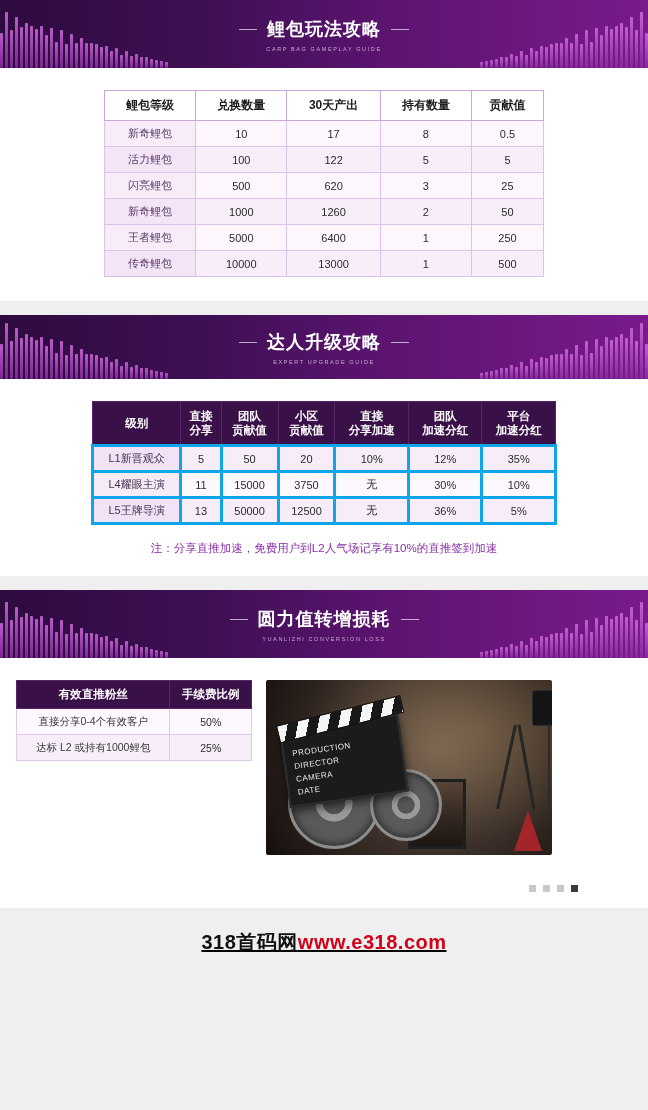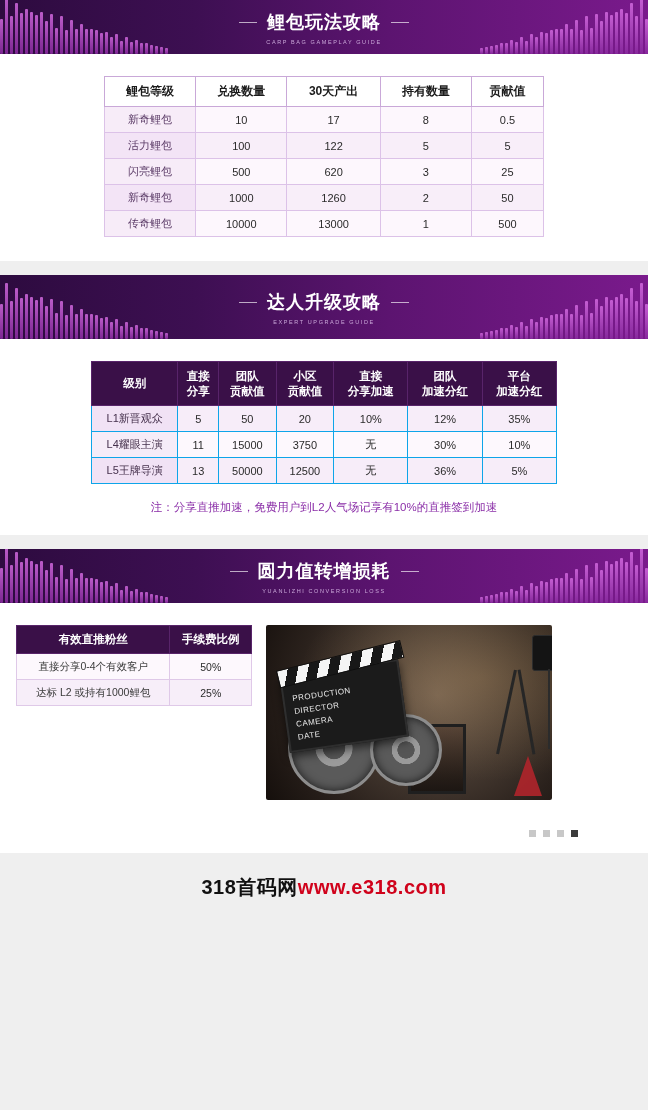--- a/index.html
+++ b/index.html
@@ -15,21 +15,21 @@
     background: #efefef;
     overflow: hidden;
   }
   .section {
     background: #ffffff;
     margin-bottom: 14px;
   }
   
   .banner {
     position: relative;
-    height: 54px;
+    height: 68px;
     background: linear-gradient(90deg, #2d0b3f 0%, #3d0f52 30%, #5c1470 60%, #7a1a8c 100%);
     overflow: hidden;
   }
   .banner.tall { height: 64px; }
   .bars {
     position: absolute;
     top: 0; bottom: 0;
     display: flex;
     align-items: flex-end;
     gap: 2px;
@@ -110,21 +110,21 @@
     background: #3a1048;
     color: #ffffff;
     border: 1px solid #58246a;
     font-size: 11.5px;
     font-weight: bold;
     height: 44px;
     padding: 2px 2px;
     line-height: 1.25;
   }
   table.t2 td {
-    border: 1px solid #0ea5e9;
+    border: 3px solid #0ea5e9;
     height: 26px;
     text-align: center;
     background: #fdf8fd;
     font-size: 11px;
   }
   table.t2 td.lvl { background: #f6ecf8; color: #45304c; }
   table.t2 tr:nth-child(odd) td { background: #f7edf9; }
   table.t2 tr:nth-child(odd) td.lvl { background: #f1e2f5; }
   table.t2 td.wide { text-align: center; }
   .note {
@@ -268,20 +268,21 @@
   }
   .dots i.on { background: #3b3b3b; }
   
   .footer {
     height: 40px;
     background: #efefef;
     display: flex;
     align-items: center;
     justify-content: center;
     position: relative;
+    text-decoration: underline;
   }
   .footer .wm {
     font-size: 20px;
     font-weight: bold;
     color: #111;
     letter-spacing: 0.5px;
   }
   .footer .wm .red { color: #d0021b; }
 </style>
 </head>
@@ -402,20 +403,27 @@
               <td class="">25</td>
             </tr>
             <tr>
               <td class="name">新奇鲤包</td>
               <td class="">1000</td>
               <td class="">1260</td>
               <td class="">2</td>
               <td class="">50</td>
             </tr>
             <tr>
+              <td class="name">王者鲤包</td>
+              <td class="">5000</td>
+              <td class="">6400</td>
+              <td class="">1</td>
+              <td class="">250</td>
+            </tr>
+            <tr>
               <td class="name">传奇鲤包</td>
               <td class="">10000</td>
               <td class="">13000</td>
               <td class="">1</td>
               <td class="">500</td>
             </tr>
           </tbody>
       </table>
     </div>
   </div>

